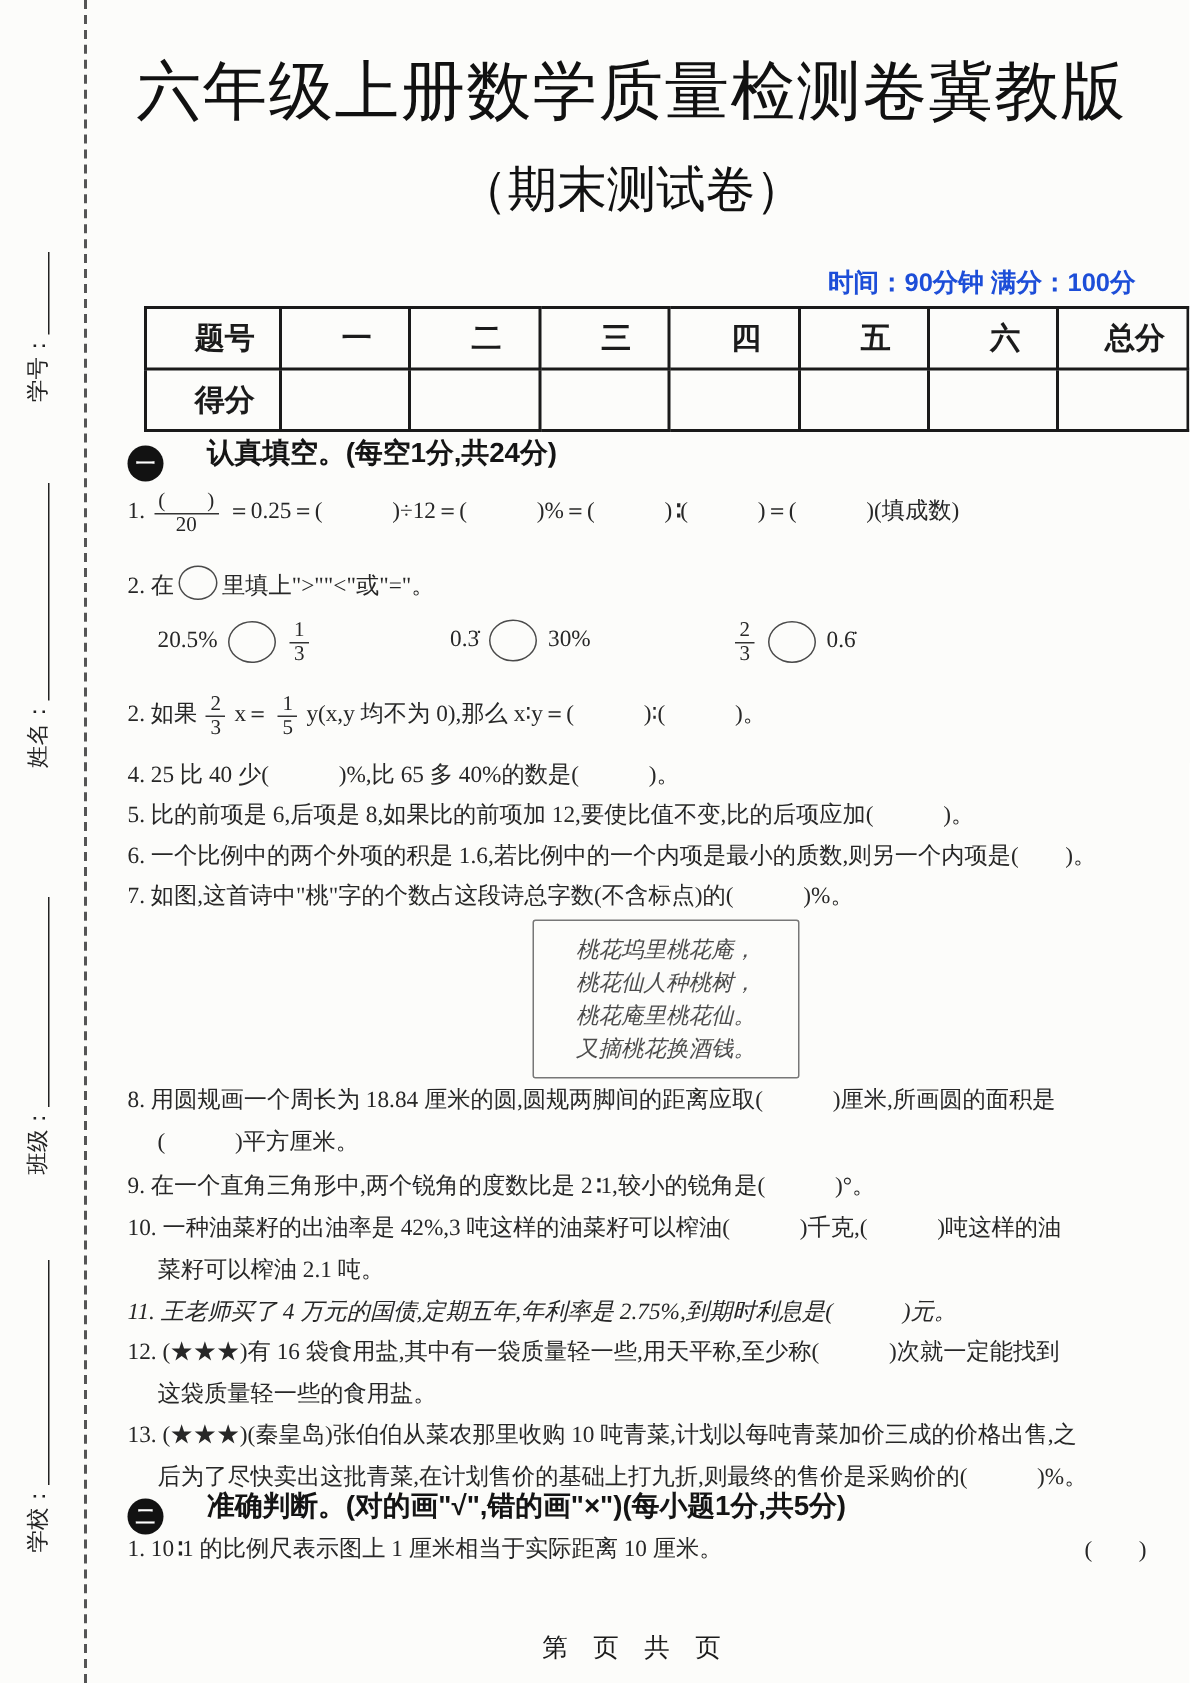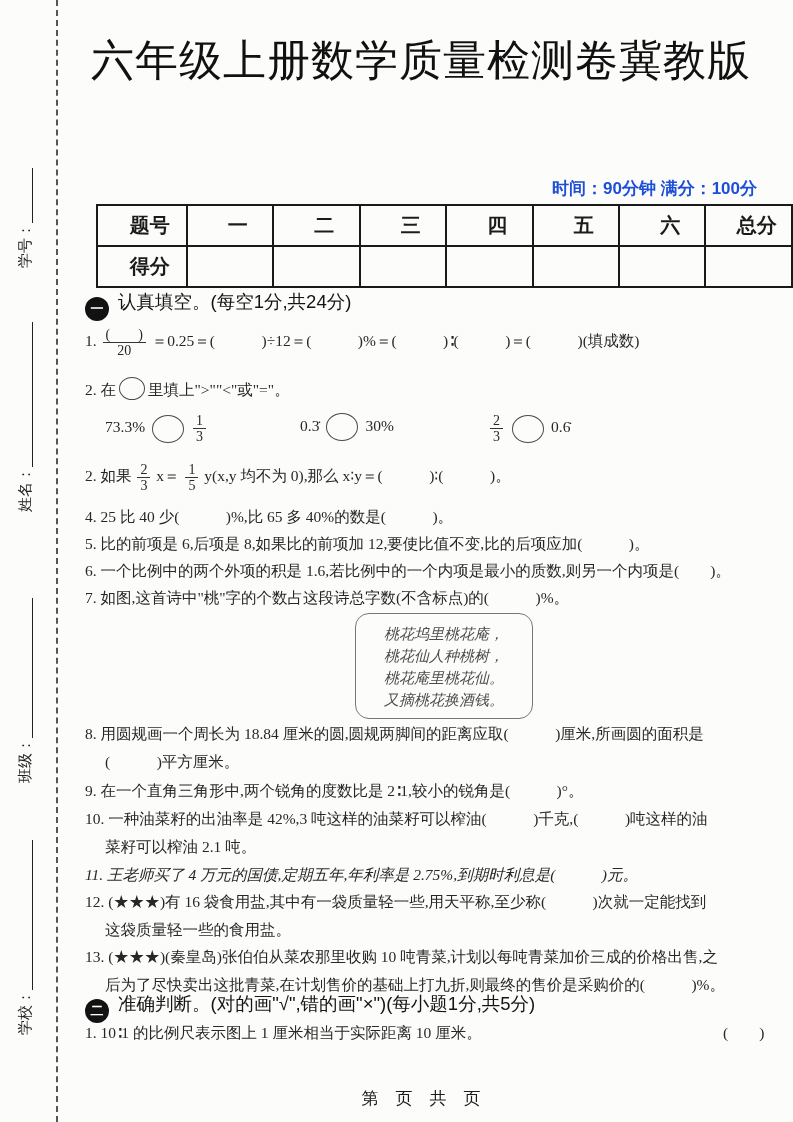--- a/index.html
+++ b/index.html
@@ -26,32 +26,32 @@
     border:2.2px solid #1a1a1a;width:80px;height:37px;text-align:center;
     font-family:"Liberation Sans","DejaVu Sans",sans-serif;font-weight:bold;font-size:20px;color:#1b1b1b;padding-left:17px;
   }
   table.score td.lbl{width:84px;}
   .sec{position:absolute;left:85px;width:690px;white-space:nowrap;}
   .badge{
     display:inline-block;width:24px;height:24px;background:#121212;color:#fff;border-radius:50%;
     text-align:center;line-height:24px;font-size:13px;font-weight:bold;vertical-align:-5px;margin-right:9px;
     font-family:"Liberation Sans","DejaVu Sans",sans-serif;
   }
-  .sec-title{font-weight:normal;font-size:18.5px;color:#141414;
-             font-family:"Liberation Sans","DejaVu Sans",sans-serif;}
+  .sec-title{font-weight:bold;font-size:18.5px;color:#141414;
+             font-family:"Liberation Sans","DejaVu Sans",sans-serif;margin-left:20px;}
   .q{position:absolute;left:85px;width:690px;font-size:15.5px;color:#272727;white-space:nowrap;line-height:1.35;}
   .q.cont{left:105px;}
   .frac{display:inline-block;text-align:center;vertical-align:-0.62em;line-height:1.08;font-size:14px;margin:0 2px;}
   .frac .fn{display:block;border-bottom:1.2px solid #333;padding:0 3px;}
   .frac .fd{display:block;}
   .circle{display:inline-block;width:30px;height:26px;border:1.3px solid #4a4a4a;border-radius:50%;
           vertical-align:middle;margin:0 7px;background:transparent;}
   .circle.sm{width:24px;height:21px;margin:0 3px;vertical-align:-5px;}
   .poem{
-    position:absolute;left:355px;top:613px;width:168px;border:1.6px solid #777;border-radius:14px;
+    position:absolute;left:355px;top:613px;width:168px;border:1.6px solid #777;border-radius:2px;
     padding:9px 4px 7px 4px;text-align:center;font-style:italic;color:#4c4c4c;font-size:15px;line-height:22px;
   }
   .poem span{display:block;white-space:nowrap;}
   .ans-blank{position:absolute;left:723px;top:1023px;font-size:15.5px;color:#272727;}
   .footer{position:absolute;left:85px;top:1087px;width:672px;text-align:center;font-size:17px;color:#1b1b1b;
           font-family:"Liberation Sans","DejaVu Sans",sans-serif;}
 </style>
 </head>
 <body>
 
@@ -66,20 +66,21 @@
     <span>姓名：</span><span class="line" style="width:145px;"></span>
   </div>
   <div class="side" style="top:783px;">
     <span>班级：</span><span class="line" style="width:140px;"></span>
   </div>
   <div class="side" style="top:1035px;">
     <span>学校：</span><span class="line" style="width:150px;"></span>
   </div>
 
   <div class="hdr title">六年级上册数学质量检测卷冀教版</div>
+  <div class="hdr subtitle">（期末测试卷）</div>
   <div class="info">时间：90分钟  满分：100分</div>
 
   <table class="score">
     <tbody>
         <tr>
       <td class="lbl">题号</td>
       <td>一</td>
       <td>二</td>
       <td>三</td>
       <td>四</td>
@@ -108,21 +109,21 @@
     <span>1.</span>
     <span class="frac"><span class="fn">(　　)</span><span class="fd">20</span></span>
     <span>＝0.25＝(　　　)÷12＝(　　　)%＝(　　　)∶(　　　)＝(　　　)(填成数)</span>
   </div>
 
   <div class="q" style="top:377px;">
     <span>2. 在</span><span class="circle sm"></span><span>里填上"&gt;""&lt;"或"="。</span>
   </div>
 
   <div class="q" style="top:413px;left:105px;width:180px;">
-    <span>73.3%</span><span class="circle"></span><span class="frac"><span class="fn" style="border-bottom:1.2px solid #333;">1</span><span class="fd">3</span></span>
+    <span>20.5%</span><span class="circle"></span><span class="frac"><span class="fn" style="border-bottom:1.2px solid #333;">1</span><span class="fd">3</span></span>
   </div>
   <div class="q" style="top:413px;left:300px;width:180px;">
     <span>0.3̇</span><span class="circle"></span><span>30%</span>
   </div>
   <div class="q" style="top:413px;left:488px;width:180px;">
     <span class="frac"><span class="fn">2</span><span class="fd">3</span></span><span class="circle"></span><span>0.6̇</span>
   </div>
 
   <div class="q" style="top:462px;">
     <span>2. 如果</span>

